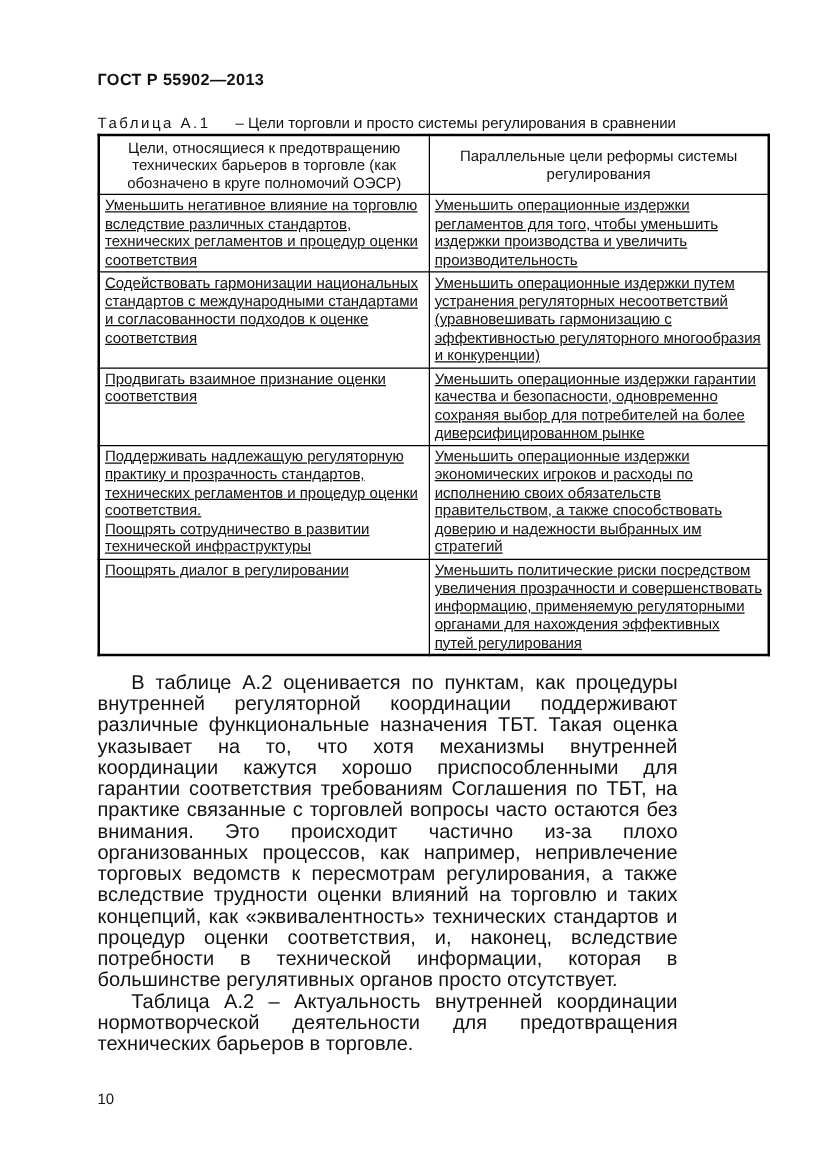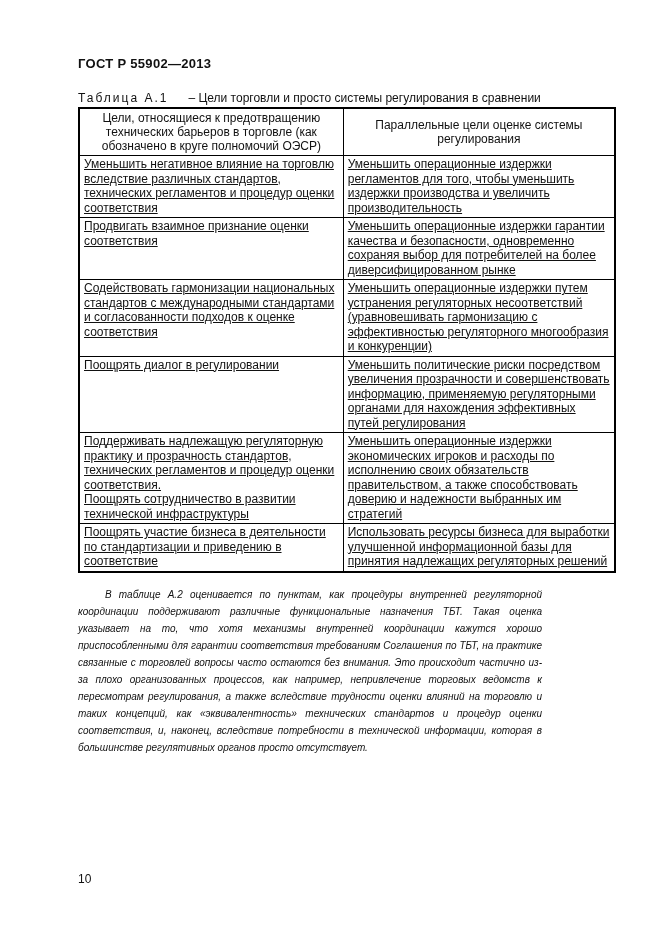--- a/index.html
+++ b/index.html
@@ -51,24 +51,23 @@
     vertical-align:top;
     font-size:12px;
     line-height:14.5px;
     padding:1px 4px 2px 4px;
     white-space:pre-line;
     text-decoration:underline;
   }
   .col-left{width:49.3%;}
   .body-text{
     margin-top:13px;
-    font-size:10px;
+    font-size:16px;
     line-height:17px;
     text-align:justify;
-    font-style:italic;
   }
   .body-text p{
     margin:0;
     text-indent:27px;
   }
   .page-number{
     position:absolute;
     left:78px;top:872px;
     font-size:12px;
   }
@@ -86,52 +85,49 @@
     </div>
 
     <table class="cmp">
       <colgroup>
         <col class="col-left">
         <col>
       </colgroup>
       <thead>
         <tr>
           <th>Цели, относящиеся к предотвращению технических барьеров в торговле (как обозначено в круге полномочий ОЭСР)</th>
-          <th>Параллельные цели оценке системы регулирования</th>
+          <th>Параллельные цели реформы системы регулирования</th>
         </tr>
       </thead>
       <tbody>
         <tr>
           <td>Уменьшить негативное влияние на торговлю вследствие различных стандартов, технических регламентов и процедур оценки соответствия</td>
           <td>Уменьшить операционные издержки регламентов для того, чтобы уменьшить издержки производства и увеличить производительность</td>
         </tr>
         <tr>
-          <td>Продвигать взаимное признание оценки соответствия</td>
-          <td>Уменьшить операционные издержки гарантии качества и безопасности, одновременно сохраняя выбор для потребителей на более диверсифицированном рынке</td>
-        </tr>
-        <tr>
           <td>Содействовать гармонизации национальных стандартов с международными стандартами и согласованности подходов к оценке соответствия</td>
           <td>Уменьшить операционные издержки путем устранения регуляторных несоответствий (уравновешивать гармонизацию с эффективностью регуляторного многообразия и конкуренции)</td>
         </tr>
         <tr>
-          <td>Поощрять диалог в регулировании</td>
-          <td>Уменьшить политические риски посредством увеличения прозрачности и совершенствовать информацию, применяемую регуляторными органами для нахождения эффективных путей регулирования</td>
+          <td>Продвигать взаимное признание оценки соответствия</td>
+          <td>Уменьшить операционные издержки гарантии качества и безопасности, одновременно сохраняя выбор для потребителей на более диверсифицированном рынке</td>
         </tr>
         <tr>
           <td>Поддерживать надлежащую регуляторную практику и прозрачность стандартов, технических регламентов и процедур оценки соответствия.
 Поощрять сотрудничество в развитии технической инфраструктуры</td>
           <td>Уменьшить операционные издержки экономических игроков и расходы по исполнению своих обязательств правительством, а также способствовать доверию и надежности выбранных им стратегий</td>
         </tr>
         <tr>
-          <td>Поощрять участие бизнеса в деятельности по стандартизации и приведению в соответствие</td>
-          <td>Использовать ресурсы бизнеса для выработки улучшенной информационной базы для принятия надлежащих регуляторных решений</td>
+          <td>Поощрять диалог в регулировании</td>
+          <td>Уменьшить политические риски посредством увеличения прозрачности и совершенствовать информацию, применяемую регуляторными органами для нахождения эффективных путей регулирования</td>
         </tr>
       </tbody>
     </table>
 
     <div class="body-text">
       <p>В таблице А.2 оценивается по пунктам, как процедуры внутренней регуляторной координации поддерживают различные функциональные назначения ТБТ. Такая оценка указывает на то, что хотя механизмы внутренней координации кажутся хорошо приспособленными для гарантии соответствия требованиям Соглашения по ТБТ, на практике связанные с торговлей вопросы часто остаются без внимания. Это происходит частично из-за плохо организованных процессов, как например, непривлечение торговых ведомств к пересмотрам регулирования, а также вследствие трудности оценки влияний на торговлю и таких концепций, как «эквивалентность» технических стандартов и процедур оценки соответствия, и, наконец, вследствие потребности в технической информации, которая в большинстве регулятивных органов просто отсутствует.</p>
+      <p>Таблица А.2 – Актуальность внутренней координации нормотворческой деятельности для предотвращения технических барьеров в торговле.</p>
     </div>
 
   </div>
 
   <div class="page-number">10</div>
 </div>
 
 </body></html>

